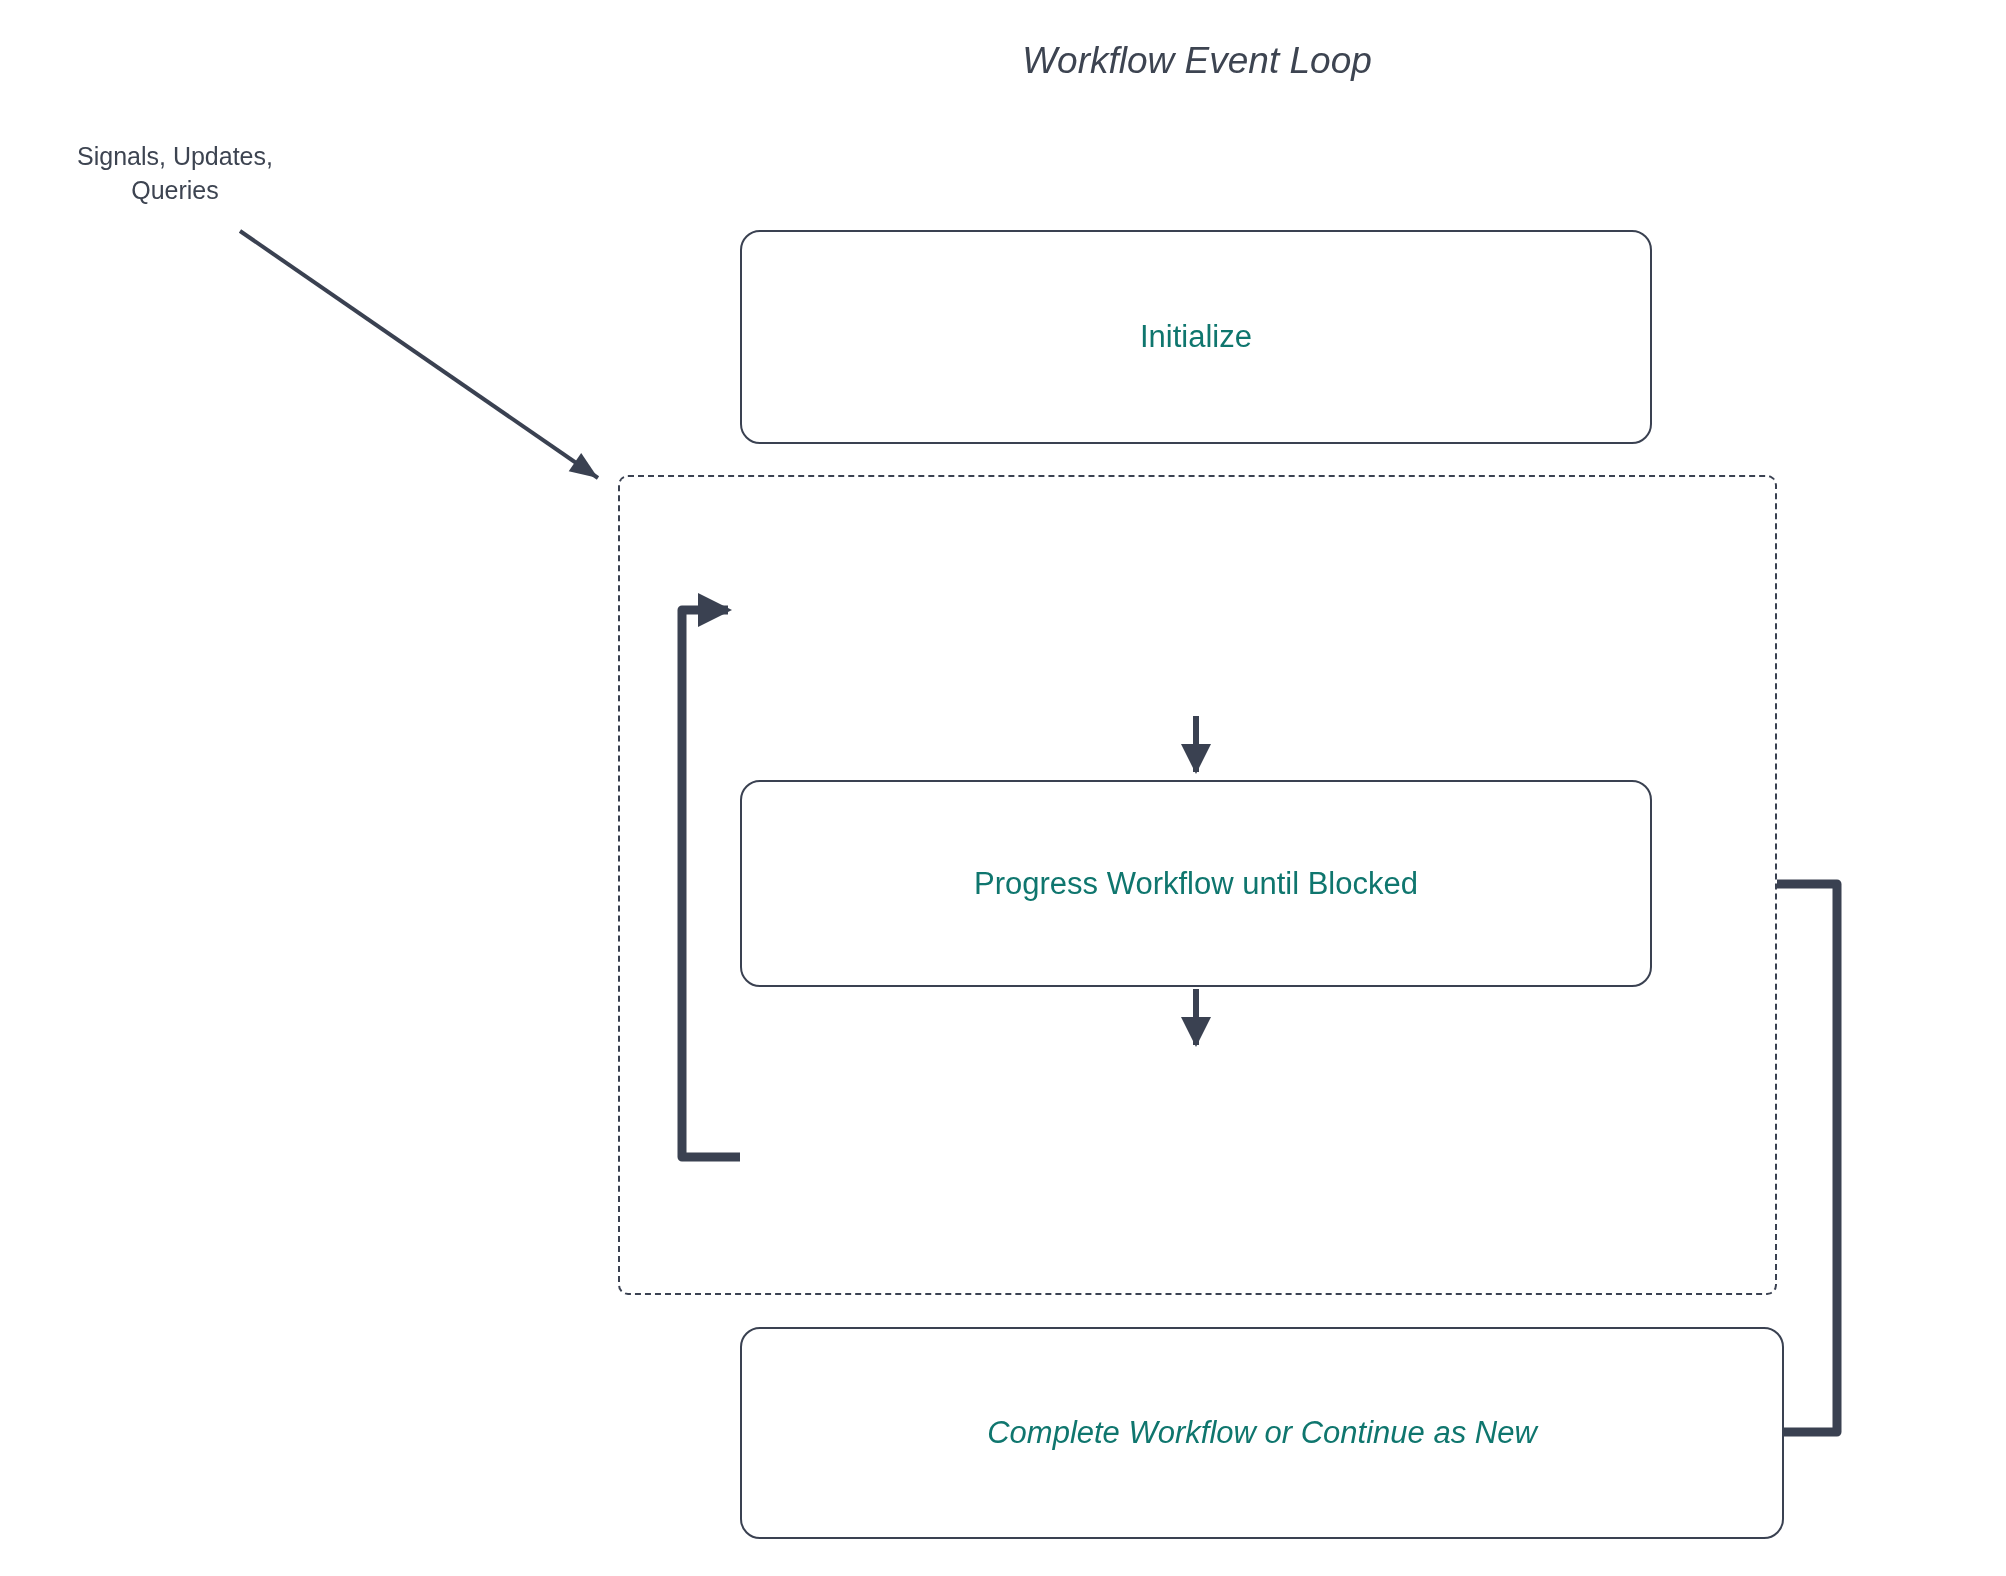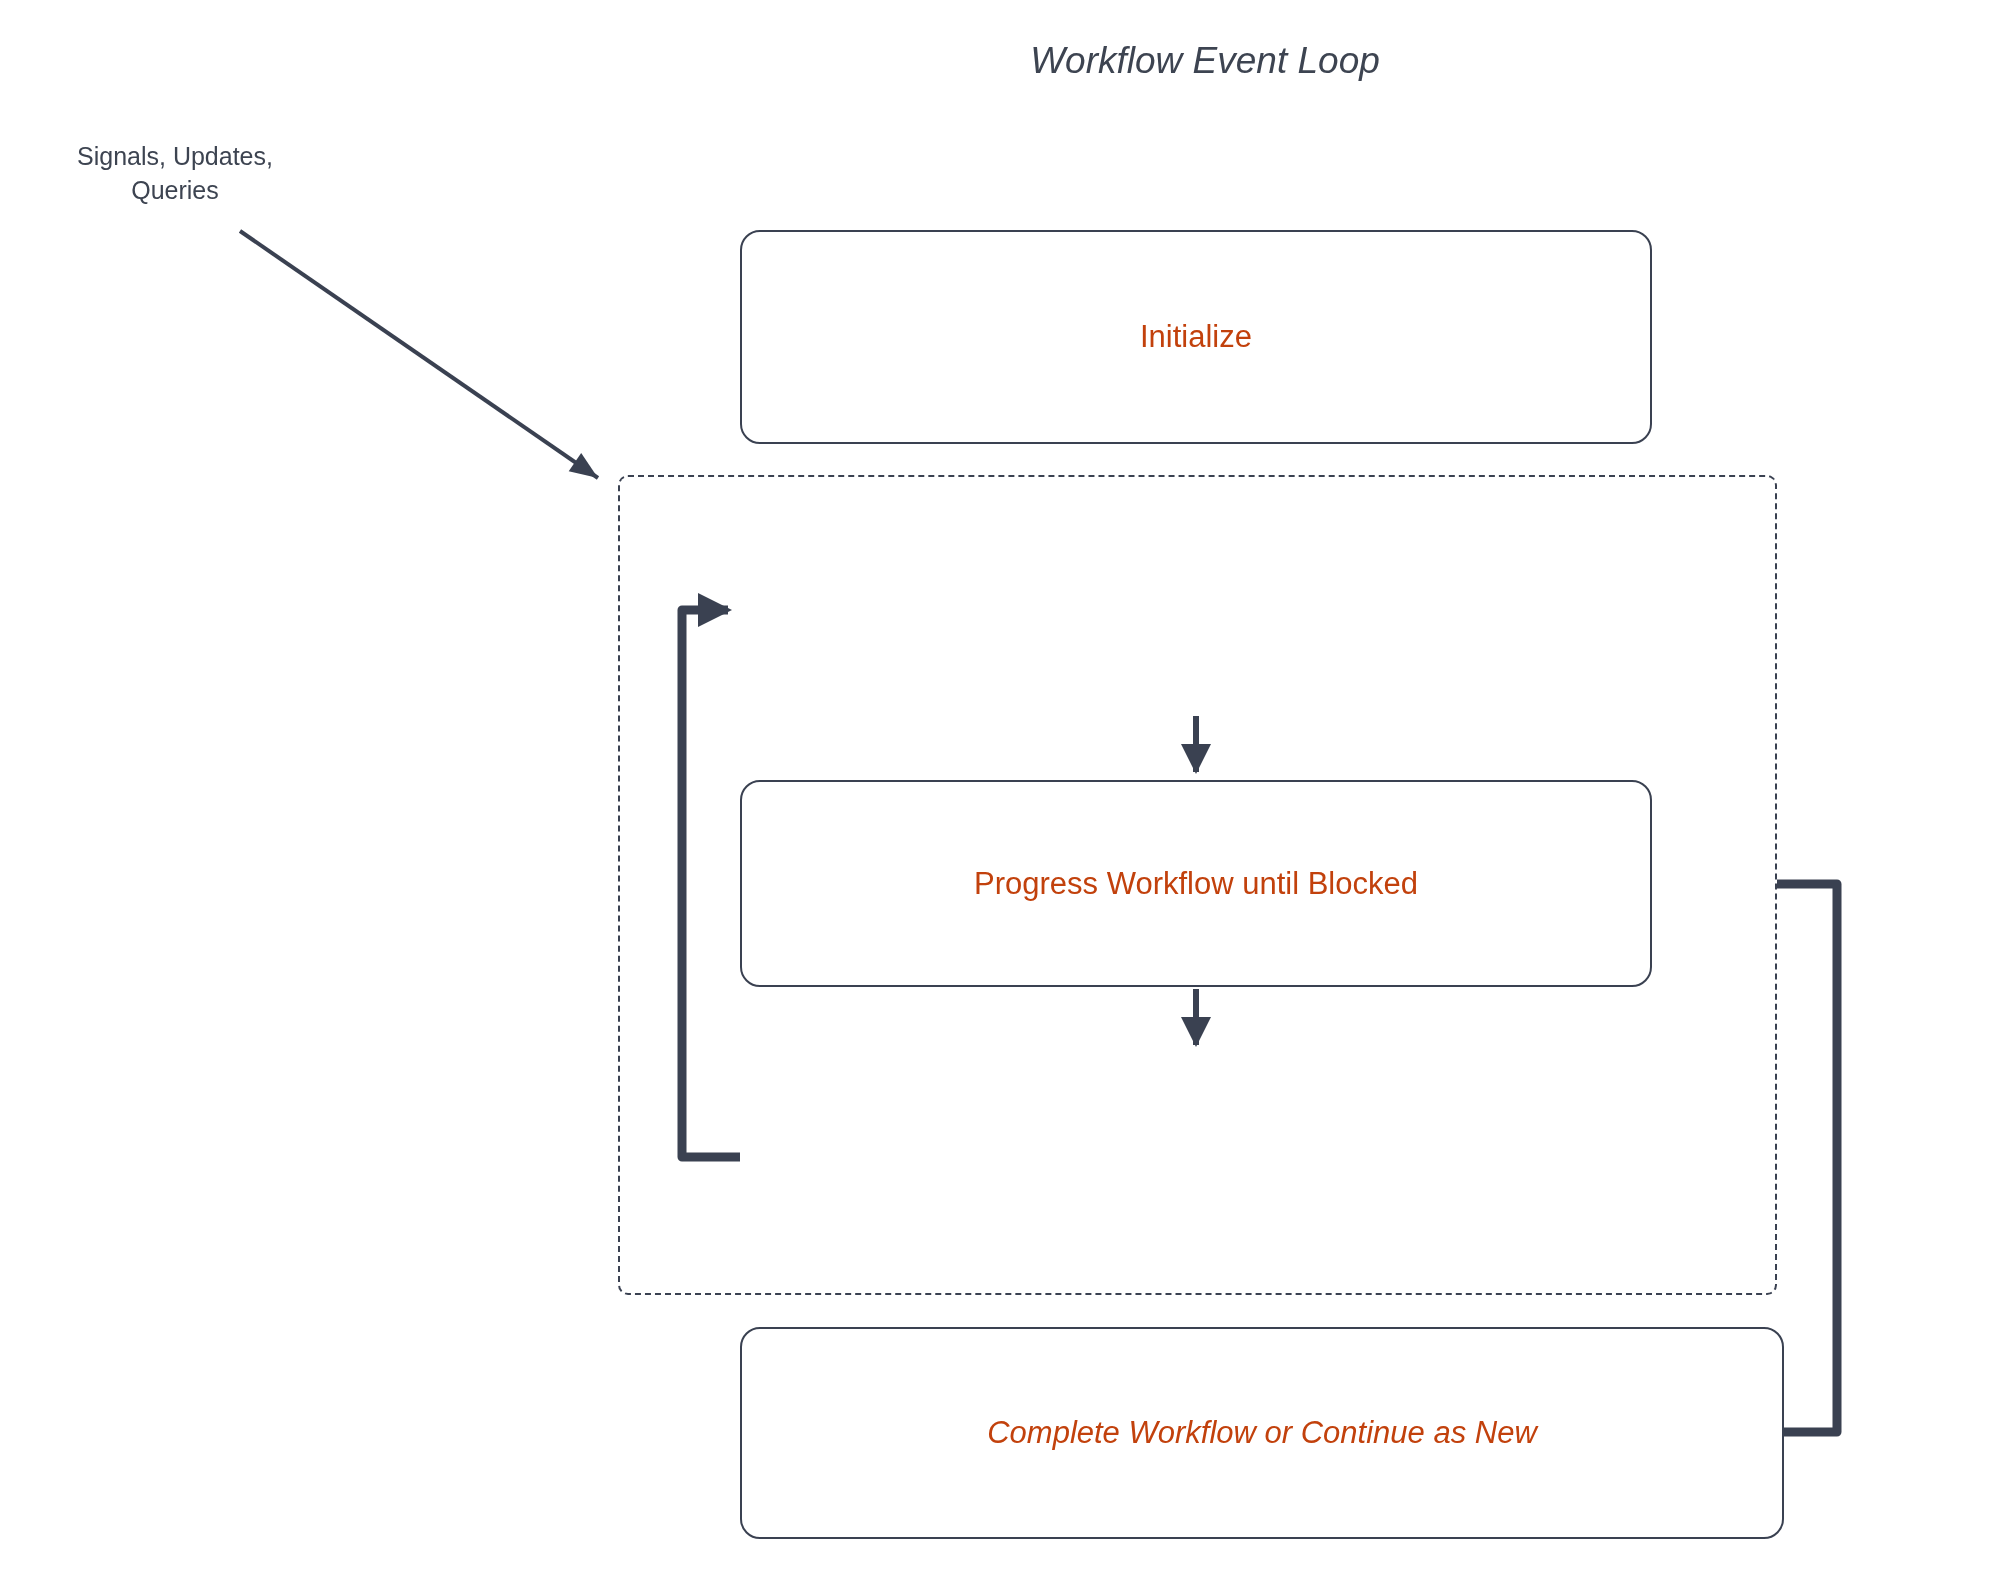--- a/index.html
+++ b/index.html
@@ -18,21 +18,20 @@
   }
   .diagram-title {
     position: absolute;
     left: 1197px;
     top: 40px;
     transform: translateX(-50%);
     font-size: 37px;
     font-style: italic;
     color: #3d4451;
     white-space: nowrap;
-    margin-left: 8px;
   }
   .annotation {
     position: absolute;
     left: 30px;
     top: 140px;
     width: 290px;
     text-align: center;
     font-size: 25px;
     line-height: 1.35;
     color: #3d4451;
@@ -59,21 +58,21 @@
     position: absolute;
     box-sizing: border-box;
     background: #ffffff;
     border: 2px solid #3a4151;
     border-radius: 20px;
     display: flex;
     align-items: center;
     justify-content: center;
     text-align: center;
     font-size: 31px;
-    color: #c2410c;
+    color: #0f766e;
     padding: 0 30px;
   }
   .node-initialize        { left: 740px; top: 230px;  width: 912px; height: 214px; }
   .node-progress-signals  { left: 740px; top: 506px;  width: 912px; height: 208px; }
   .node-progress-workflow { left: 740px; top: 780px;  width: 912px; height: 207px; }
   .node-execute-queries   { left: 740px; top: 1054px; width: 912px; height: 205px; }
   .node-complete          { left: 740px; top: 1327px; width: 1044px; height: 212px; font-style: italic; }
 </style>
 </head>
 <body>

